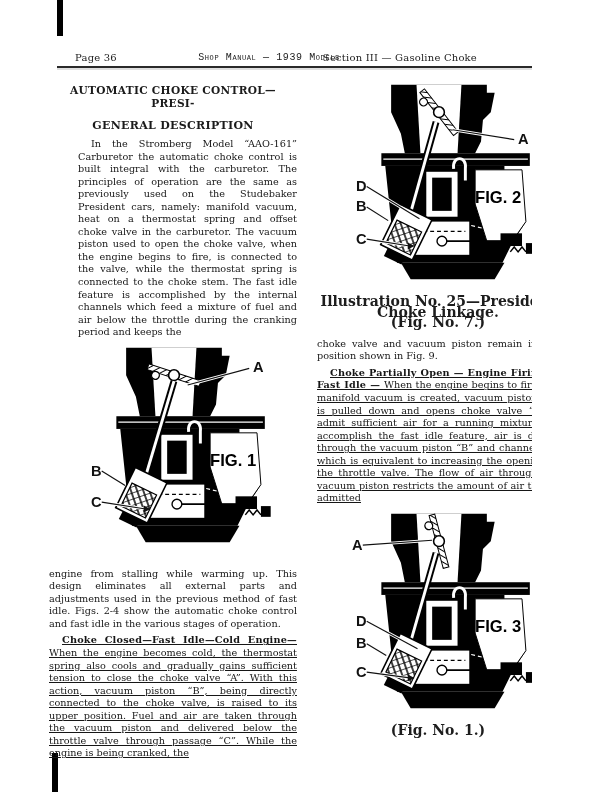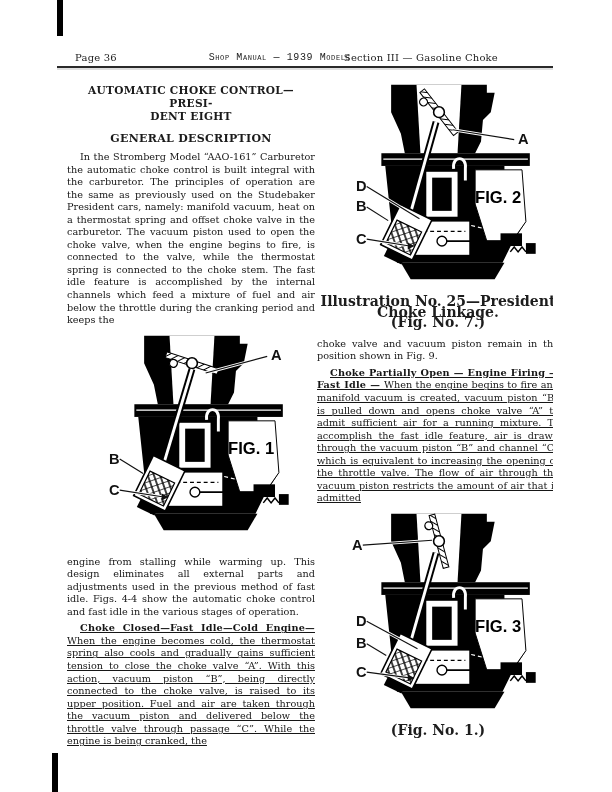--- a/index.html
+++ b/index.html
@@ -1,38 +1,38 @@
 <!DOCTYPE html>
 <html><head>
 <meta charset="utf-8">
 <style>
   html,body{margin:0;padding:0;background:#ffffff;}
   .page{position:relative;width:532px;height:792px;background:#ffffff;overflow:hidden;
-        font-family:"DejaVu Serif", "Liberation Serif", serif;color:#1b1b1b;padding-left:21px;}
+        font-family:"DejaVu Serif", "Liberation Serif", serif;color:#1b1b1b;}
   .scan-mark{position:absolute;background:#000;}
   .scan-mark.top{left:57px;top:0;width:6px;height:36px;}
   .scan-mark.bottom{left:52px;top:753px;width:6px;height:39px;}
 
   .hdr{position:absolute;top:52px;font-size:10px;letter-spacing:.2px;color:#222;}
   .hdr-left{left:75px;}
   .hdr-center{left:6px;right:0;text-align:center;font-variant:small-caps;letter-spacing:.6px;font-family:Liberation Mono, monospace;}
   .hdr-right{right:55px;}
   .hdr-rule{position:absolute;left:57px;top:66px;width:500px;height:2px;background:#2a2a2a;
             box-shadow:0 2px 0 rgba(0,0,0,0.12);}
 
   .col{position:absolute;}
-  .col-left{left:67px;top:84px;width:248px;}
+  .col-left{left:49px;top:84px;width:248px;}
   .col-right{left:317px;top:76px;width:242px;}
 
   .title{ text-align:center;font-weight:bold;font-size:10.6px;line-height:13px;letter-spacing:.3px;}
   .subtitle{margin-top:9px;text-align:center;font-weight:bold;font-size:11px;letter-spacing:.3px;}
 
   p{margin:0;text-align:justify;font-size:9.7px;line-height:12.55px;color:#161616;}
   p.indent{text-indent:13px;}
-  .mt6{margin-top:6px;}.mt7{margin-top:4px;text-decoration:underline;}.mt8{margin-top:8px;}
+  .mt6{margin-top:6px;margin-left:29px;}.mt7{margin-top:4px;text-decoration:underline;}.mt8{margin-top:8px;}
   .mt10{margin-top:10px;}.mt12{margin-top:12px;}
   p b{letter-spacing:.2px;}
 
   .fig{margin-top:3px;text-align:center;}
   .fig svg{display:inline-block;}
   .figcap{margin-top:3px;text-align:center;font-weight:bold;font-size:14px;line-height:10.6px;color:#1d1d1d;}
 </style>
 </head>
 <body>
 
@@ -42,21 +42,20 @@
   <div class="scan-mark bottom"></div>
 
   <div class="hdr hdr-left">Page 36</div>
   <div class="hdr hdr-center">Shop Manual — 1939 Models</div>
   <div class="hdr hdr-right">Section III — Gasoline Choke</div>
   <div class="hdr-rule"></div>
 
   <div class="col col-left">
     <div class="title">
       <div>AUTOMATIC CHOKE CONTROL—PRESI-</div>
-      <div>DENT EIGHT</div>
     </div>
     <div class="subtitle">GENERAL DESCRIPTION</div>
 
     <p class="indent mt6">In the Stromberg Model “AAO-161” Carburetor the automatic choke control is built integral with the carburetor. The principles of operation are the same as previously used on the Studebaker President cars, namely: manifold vacuum, heat on a thermostat spring and offset choke valve in the carburetor. The vacuum piston used to open the choke valve, when the engine begins to fire, is connected to the valve, while the thermostat spring is connected to the choke stem. The fast idle feature is accomplished by the internal channels which feed a mixture of fuel and air below the throttle during the cranking period and keeps the</p>
 
     <div class="fig">
 <svg viewBox="0 0 225 215" width="227" height="210" xmlns="http://www.w3.org/2000/svg">
   <defs>
     <pattern id="h-fig1" width="5" height="5" patternUnits="userSpaceOnUse" patternTransform="rotate(45)">
       <rect width="5" height="5" fill="#fff"></rect>
@@ -105,21 +104,21 @@
           <text x="194" y="31" font-family="'Liberation Sans',sans-serif" font-size="15" font-weight="bold" fill="#111">A</text>
           <line x1="39" y1="132" x2="63" y2="147" stroke="#fff" stroke-width="3"></line>
           <line x1="39" y1="132" x2="63" y2="147" stroke="#111" stroke-width="1.2"></line>
           <text x="28" y="137" font-family="'Liberation Sans',sans-serif" font-size="15" font-weight="bold" fill="#111">B</text>
           <line x1="39" y1="164" x2="84" y2="171" stroke="#fff" stroke-width="3"></line>
           <line x1="39" y1="164" x2="84" y2="171" stroke="#111" stroke-width="1.2"></line>
           <polygon points="89,171 82,167.5 82,174.5" fill="#111"></polygon>
           <text x="28" y="169" font-family="'Liberation Sans',sans-serif" font-size="15" font-weight="bold" fill="#111">C</text>
 </svg></div>
 
-    <p class="mt12">engine from stalling while warming up. This design eliminates all external parts and adjustments used in the previous method of fast idle. Figs. 4-4 show the automatic choke control and fast idle in the various stages of operation.</p>
+    <p class="mt12">engine from stalling while warming up. This design eliminates all external parts and adjustments used in the previous method of fast idle. Figs. 2-4 show the automatic choke control and fast idle in the various stages of operation.</p>
 
     <p class="indent mt7"><b>Choke Closed—Fast Idle—Cold Engine—</b><span>When the engine becomes cold, the thermostat spring also cools and gradually gains sufficient tension to close the choke valve “A”. With this action, vacuum piston “B”, being directly connected to the choke valve, is raised to its upper position. Fuel and air are taken through the vacuum piston and delivered below the throttle valve through passage “C”. While the engine is being cranked, the</span></p>
   </div>
 
   <div class="col col-right">
     <div class="fig">
 <svg viewBox="0 0 225 215" width="227" height="210" xmlns="http://www.w3.org/2000/svg">
   <defs>
     <pattern id="h-fig2" width="5" height="5" patternUnits="userSpaceOnUse" patternTransform="rotate(45)">
       <rect width="5" height="5" fill="#fff"></rect>

